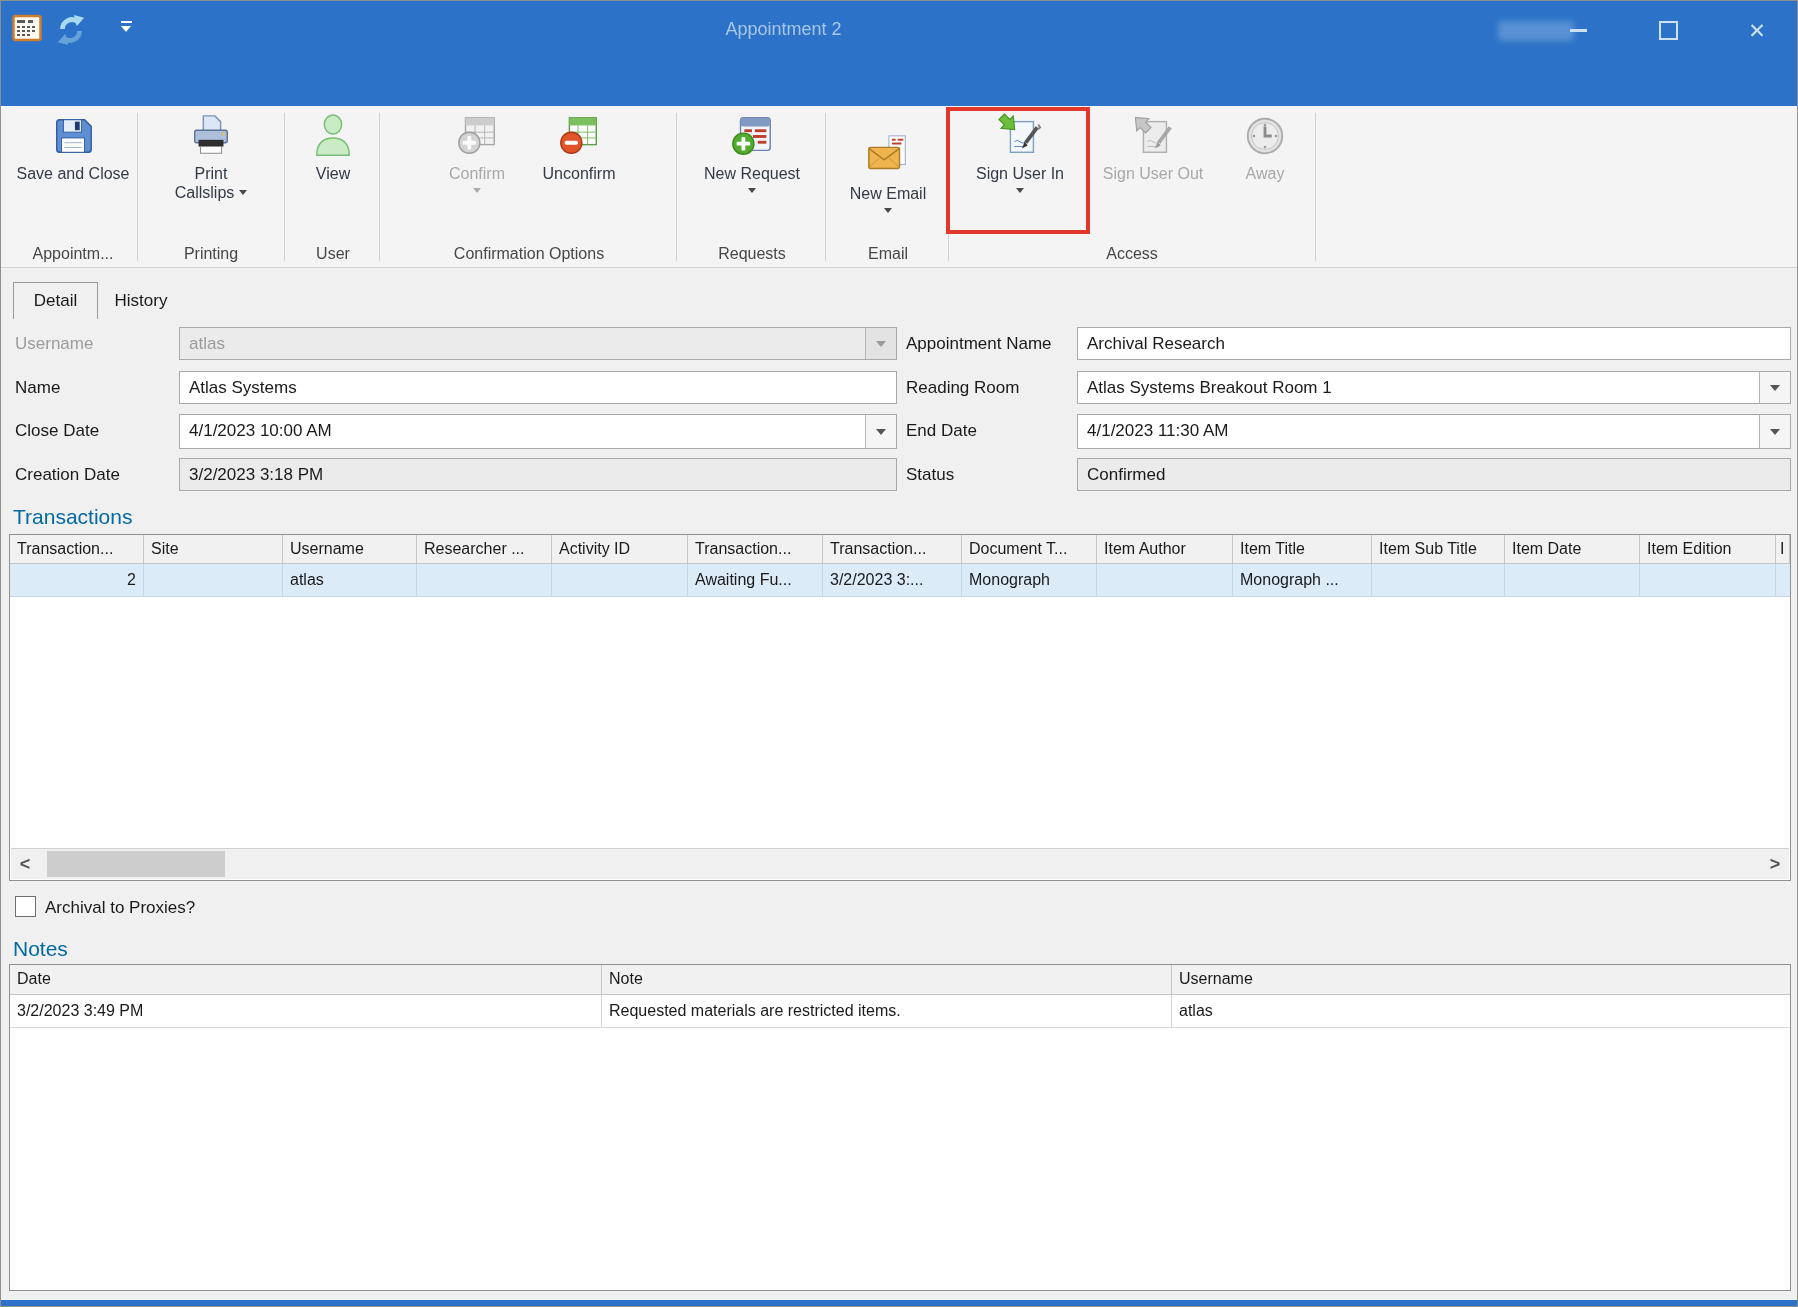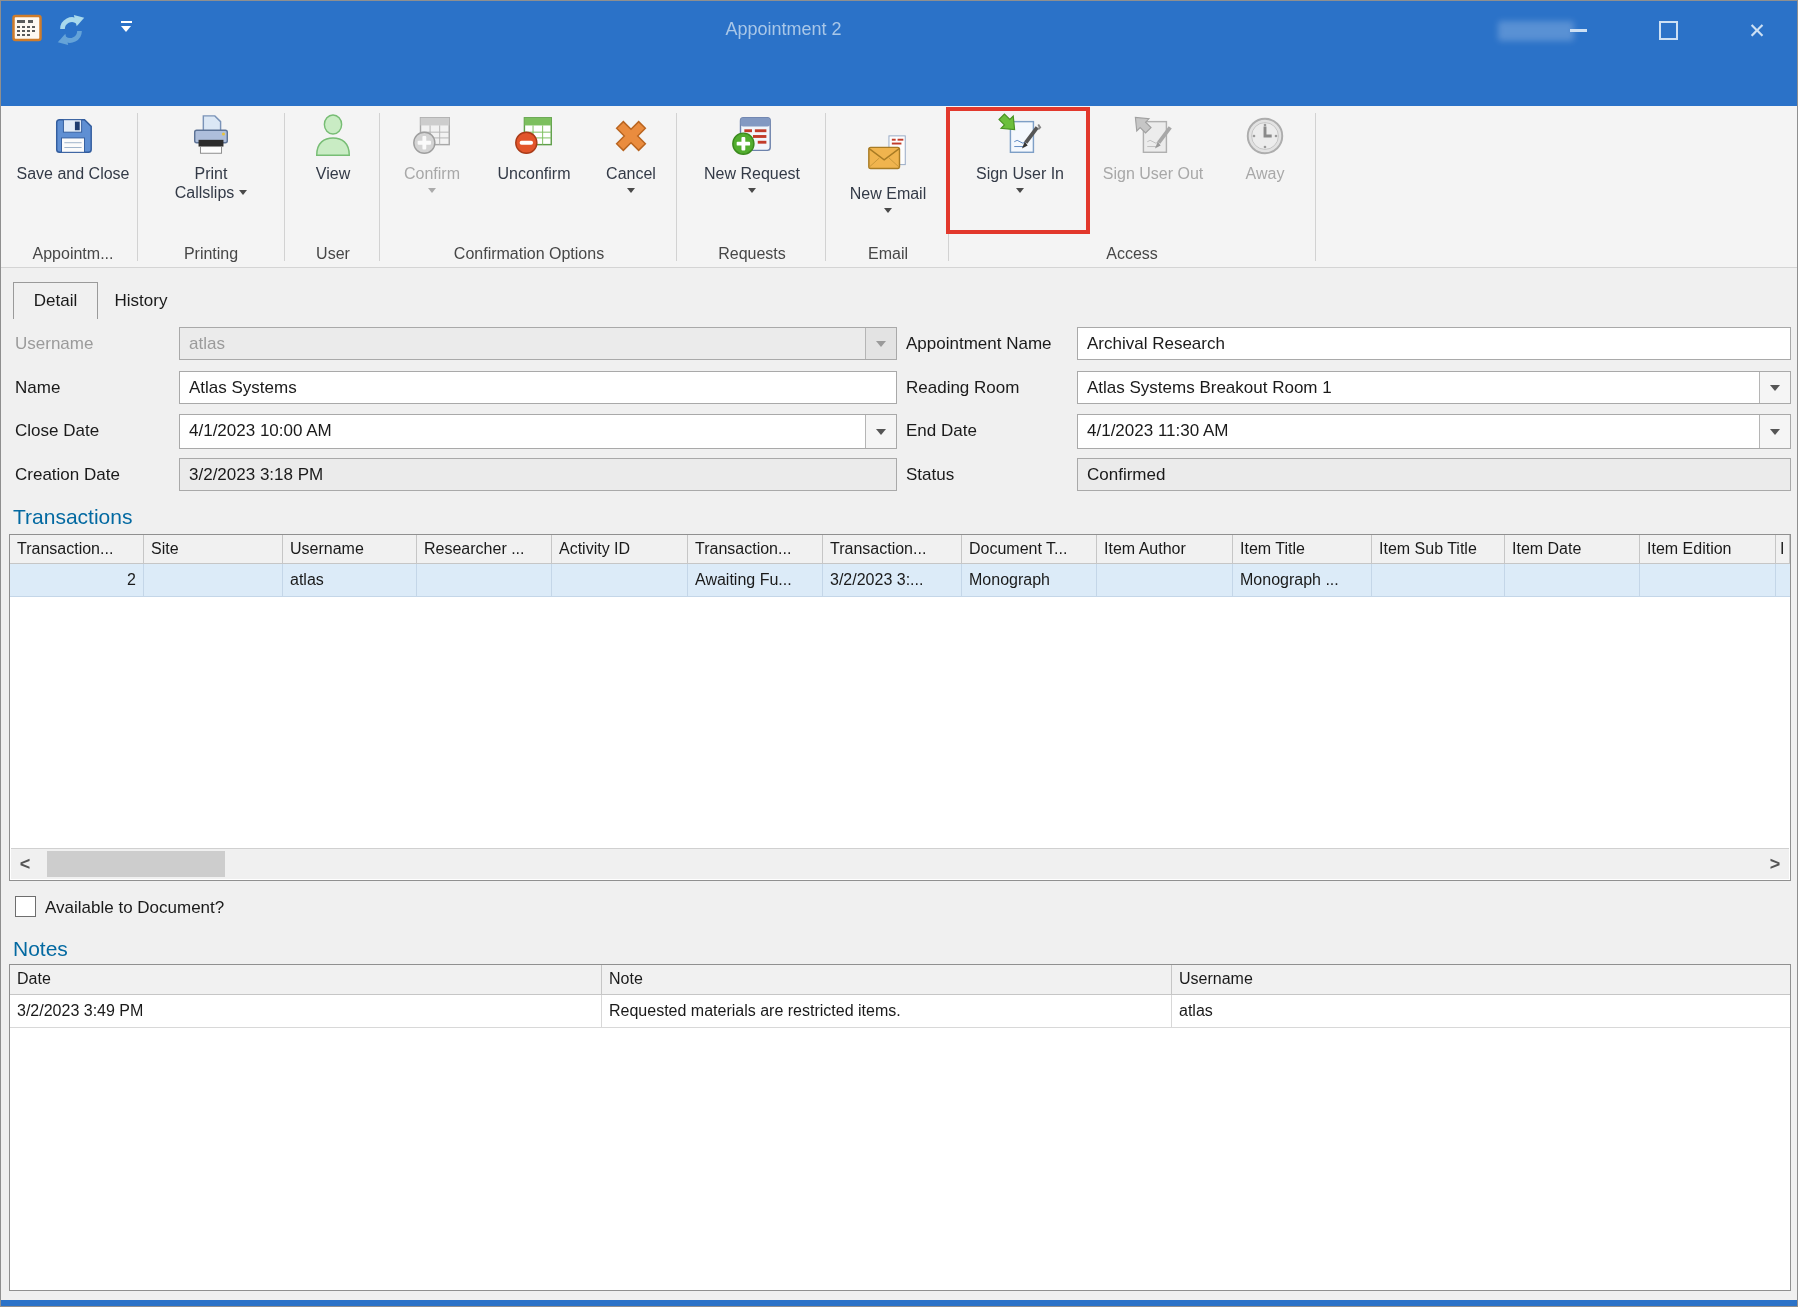--- a/index.html
+++ b/index.html
@@ -217,27 +217,20 @@
         <div class="rbtn" style="width:104px;">
           <svg viewBox="0 0 48 48">
             <rect x="14" y="5" width="28" height="28" fill="#fff" stroke="#5f9e4a" stroke-width="1.5"></rect>
             <rect x="14" y="5" width="28" height="8" fill="#7cbf5e"></rect>
             <path d="M23 13 V33 M33 13 V33 M14 20 H42 M14 26 H42" stroke="#7cbf5e"></path>
             <circle cx="16" cy="31" r="11" fill="#e2552b" stroke="#a83a17" stroke-width="1.5"></circle>
             <rect x="9" y="29" width="14" height="4" rx="2" fill="#fff"></rect>
           </svg>
           <span class="rbtn-label">Unconfirm</span>
         </div>
-        <div class="rbtn" style="width:90px;">
-          <svg viewBox="0 0 48 48">
-            <path d="M9 16 L16 9 L24 17 L32 9 L39 16 L31 24 L39 32 L32 39 L24 31 L16 39 L9 32 L17 24 Z" fill="#ea8c3e" stroke="#b9641f" stroke-width="1.5"></path>
-          </svg>
-          <span class="rbtn-label">Cancel</span>
-          <span class="caret"></span>
-        </div>
       </div>
       <div class="rgroup-label">Confirmation Options</div>
     </div>
     <div class="gsep" style="left:675px;"></div>
 
     <div class="rgroup" style="left:678px;width:146px;">
       <div class="rgroup-btns">
         <div class="rbtn" style="width:146px;">
           <svg viewBox="0 0 48 48">
             <rect x="12" y="5" width="31" height="34" rx="3" fill="#f2f6fb" stroke="#6d82ab" stroke-width="1.5"></rect>
@@ -417,21 +410,21 @@
     </div>
 
     <div class="hscroll">
       <span class="sbtn left">&lt;</span>
       <span class="sthumb"></span>
       <span class="sbtn right">&gt;</span>
     </div>
   </div>
 
   <div class="checkbox" style="left:14px;top:895px;"></div>
-  <div class="cblabel" style="left:44px;top:897px;">Available to Document?</div>
+  <div class="cblabel" style="left:44px;top:897px;">Archival to Proxies?</div>
 
   <div class="section-label" style="left:12px;top:936px;text-align:center;">Notes</div>
 
   <div class="gtable" style="left:8px;top:963px;width:1782px;height:327px;">
     <div class="grow ghead">
       <span class="gcell" style="width:592px;height:30px;">Date</span>
       <span class="gcell" style="width:570px;height:30px;">Note</span>
       <span class="gcell" style="width:618px;height:30px;border-right:none;">Username</span>
     </div>
     <div class="grow gdata plain">

